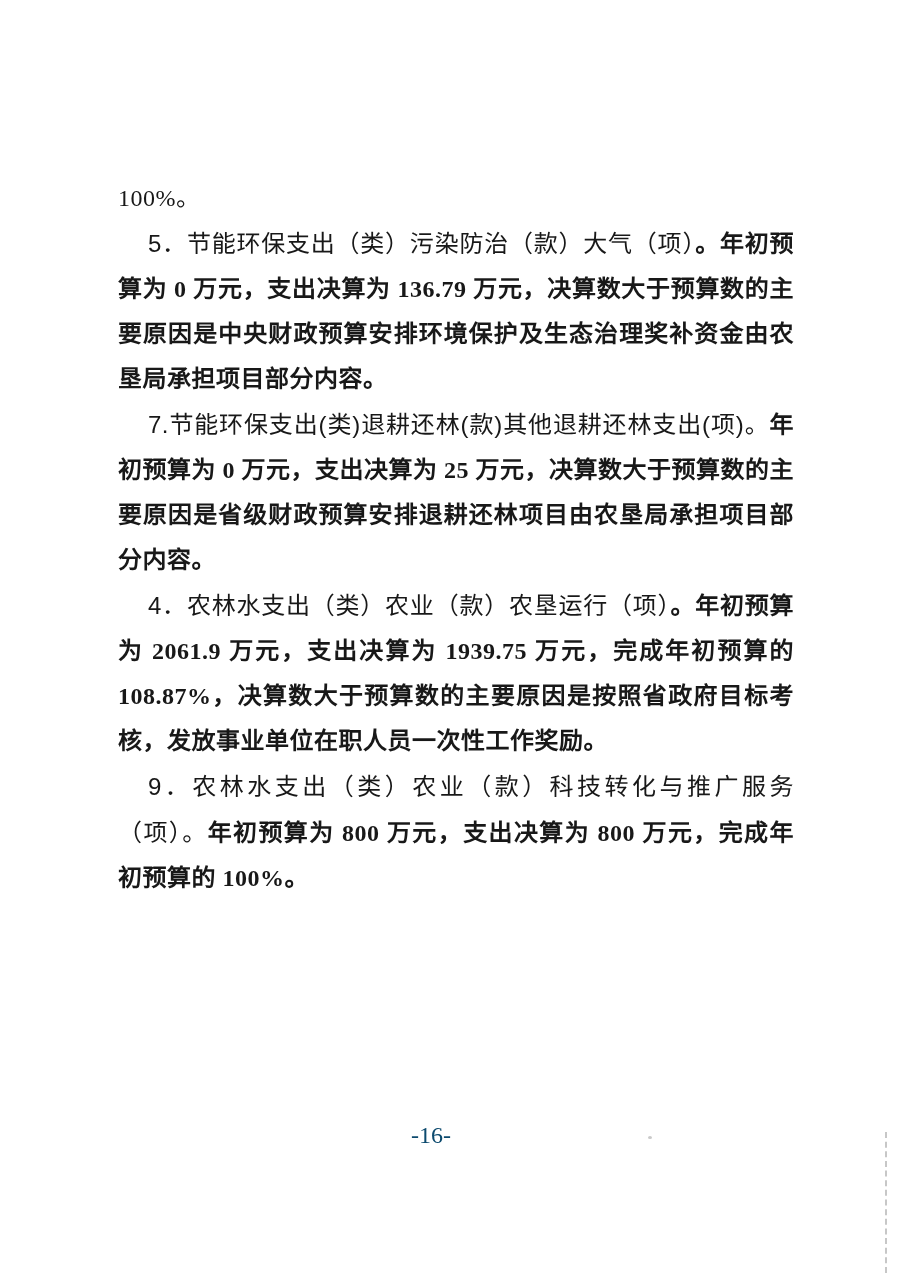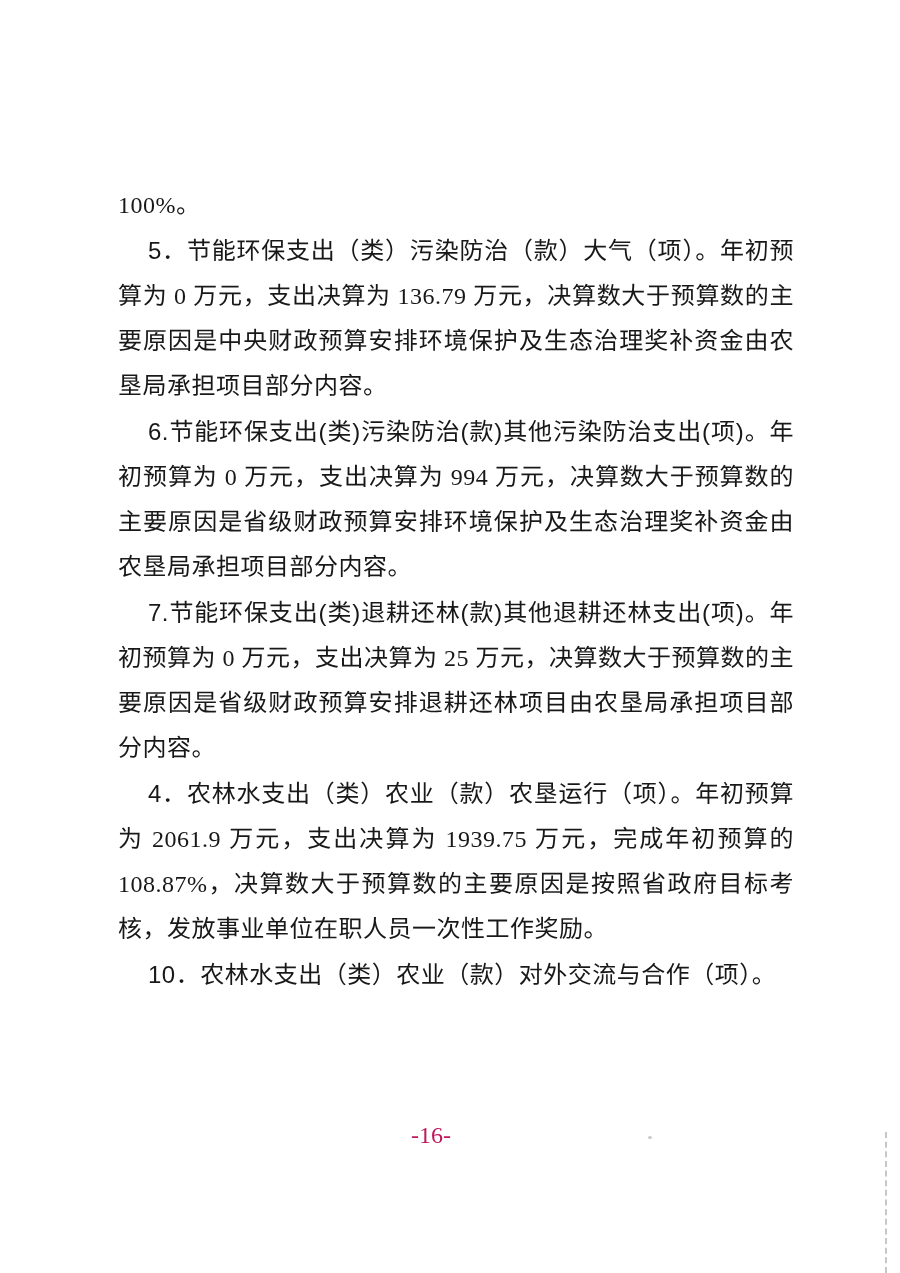--- a/index.html
+++ b/index.html
@@ -11,21 +11,21 @@
     position: relative;
     width: 900px;
     height: 1273px;
     background: #ffffff;
     overflow: hidden;
     color: #181818;
   }
   .text-block {
     position: absolute;
     left: 118px;
-    top: 183px;
+    top: 176px;
     width: 676px;
     font-family: "Liberation Serif", "DejaVu Serif", serif;
     font-size: 24px;
     line-height: 45px;
     text-align: justify;
     letter-spacing: 0.5px;
   }
   .text-block p {
     margin: 0;
     padding: 0;
@@ -34,31 +34,31 @@
     text-indent: 30px;
   }
   p.cont {
     text-indent: 0;
   }
   .hd {
     font-family: "Liberation Sans", "DejaVu Sans", sans-serif;
     font-weight: normal;
   }
   .bd {
-    font-weight: normal;
+    font-weight: bold;
   }
   .footer {
     position: absolute;
     top: 1122px;
     left: 0;
     width: 862px;
     text-align: center;
     font-family: "Liberation Serif", "DejaVu Serif", serif;
     font-size: 24px;
-    color: #be185d;
+    color: #0c4a6e;
   }
   .scan-line {
     position: absolute;
     left: 885px;
     top: 1132px;
     height: 141px;
     width: 0;
     border-left: 2px dashed #9a9a9a;
     opacity: 0.55;
   }
@@ -76,28 +76,27 @@
 <body>
 
 <div class="page">
 
   <div class="text-block">
 
     <p class="cont"><span>100%。</span></p>
 
     <p class="item"><span class="hd">5．节能环保支出（类）污染防治（款）大气（项）</span><span class="bd">。年初预算为 0 万元，支出决算为 136.79 万元，决算数大于预算数的主要原因是中央财政预算安排环境保护及生态治理奖补资金由农垦局承担项目部分内容。</span></p>
 
-    <p class="item"><span class="hd">6.节能环保支出(类)污染防治(款)其他污染防治支出(项)。</span><span class="bd">年初预算为 0 万元，支出决算为 994 万元，决算数大于预算数的主要原因是省级财政预算安排环境保护及生态治理奖补资金由农垦局承担项目部分内容。</span></p>
 
     <p class="item"><span class="hd">7.节能环保支出(类)退耕还林(款)其他退耕还林支出(项)。</span><span class="bd">年初预算为 0 万元，支出决算为 25 万元，决算数大于预算数的主要原因是省级财政预算安排退耕还林项目由农垦局承担项目部分内容。</span></p>
 
     <p class="item"><span class="hd">4．农林水支出（类）农业（款）农垦运行（项）</span><span class="bd">。年初预算为 2061.9 万元，支出决算为 1939.75 万元，完成年初预算的 108.87%，决算数大于预算数的主要原因是按照省政府目标考核，发放事业单位在职人员一次性工作奖励。</span></p>
 
+    <p class="item"><span class="hd">9．农林水支出（类）农业（款）科技转化与推广服务（项）。</span><span class="bd">年初预算为 800 万元，支出决算为 800 万元，完成年初预算的 100%。</span></p>
 
-    <p class="item"><span class="hd">10．农林水支出（类）农业（款）对外交流与合作（项）。</span></p>
 
   </div>
 
   <div class="footer">-16-</div>
 
   <div class="scan-line"></div>
   <div class="speck"></div>
 
 </div>
 

